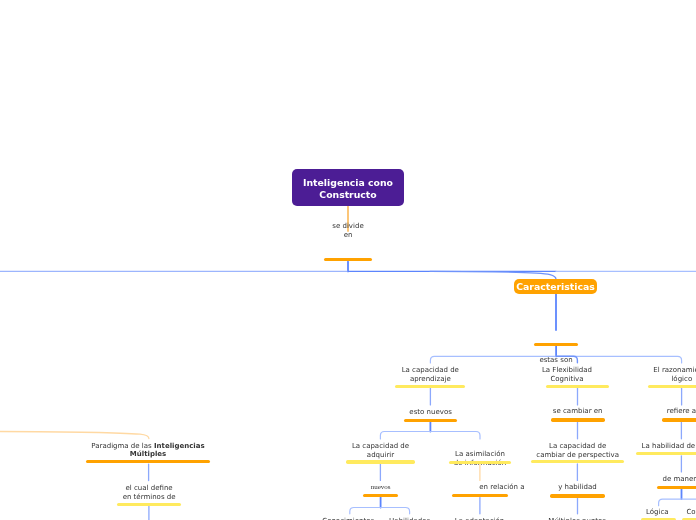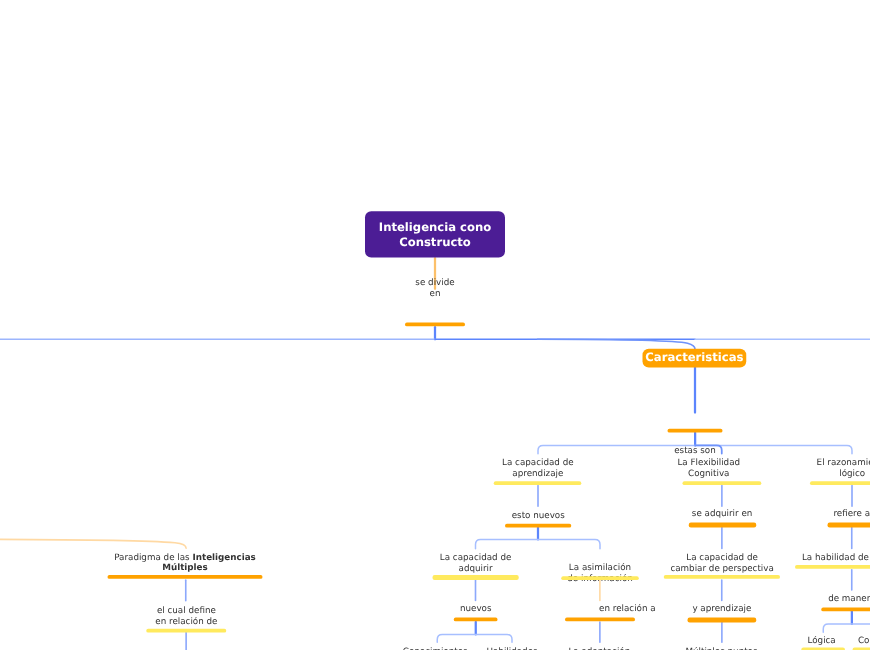--- a/index.html
+++ b/index.html
@@ -67,45 +67,45 @@
 aprendizaje</div>
       <div class="bar" data-name="bar-n_aprendizaje" style="left: 395.3px; top: 384.9px; width: 70px; background: rgb(255, 234, 94);"></div>
       <div class="tnode" data-name="node-n_flexibilidad" style="left: 457px; top: 365.7px; width: 220px; line-height: 9px;">La Flexibilidad
 Cognitiva</div>
       <div class="bar" data-name="bar-n_flexibilidad" style="left: 546.25px; top: 384.7px; width: 62.7px; background: rgb(255, 234, 94);"></div>
       <div class="tnode" data-name="node-n_razonamiento" style="left: 571.8px; top: 365.7px; width: 220px; line-height: 9px;">El razonamiento
 lógico</div>
       <div class="bar" data-name="bar-n_razonamiento" style="left: 648px; top: 384.8px; width: 67.6px; background: rgb(255, 234, 94);"></div>
       <div class="tnode" data-name="node-n_estoimplica" style="left: 320.6px; top: 407.6px; width: 220px; line-height: 9px;">esto nuevos</div>
       <div class="bar" data-name="bar-n_estoimplica" style="left: 404.2px; top: 418.5px; width: 52.8px; background: rgb(255, 162, 0);"></div>
-      <div class="tnode" data-name="node-n_serefleja" style="left: 467.7px; top: 407.4px; width: 220px; line-height: 9px;">se adquirir en</div>
+      <div class="tnode" data-name="node-n_serefleja" style="left: 467.7px; top: 407.4px; width: 220px; line-height: 9px;">se cambiar en</div>
       <div class="bar" data-name="bar-n_serefleja" style="left: 550.5px; top: 418.4px; width: 54.4px; background: rgb(255, 162, 0);"></div>
       <div class="tnode" data-name="node-n_refiere" style="left: 571.4px; top: 407.4px; width: 220px; line-height: 9px;">refiere a</div>
       <div class="bar" data-name="bar-n_refiere" style="left: 661.9px; top: 418.4px; width: 39px; background: rgb(255, 162, 0);"></div>
       <div class="tnode" data-name="node-n_paradigma" style="left: 38px; top: 441.6px; width: 220px; line-height: 8px; text-align: center;">Paradigma de las <b>Inteligencias</b><br><b>Múltiples</b></div>
       <div class="bar" data-name="bar-n_paradigma" style="left: 86.3px; top: 459.9px; width: 123.4px; background: rgb(255, 162, 0);"></div>
       <div class="tnode" data-name="node-n_adquirir" style="left: 270.5px; top: 441.6px; width: 220px; line-height: 9px;">La capacidad de
 adquirir</div>
       <div class="bar" data-name="bar-n_adquirir" style="left: 345.7px; top: 460.4px; width: 69.6px; background: rgb(255, 234, 94);"></div>
       <div class="tnode" data-name="node-n_asimilacion" style="left: 370px; top: 422px; width: 220px; line-height: 9px; margin-top: 28px;">La asimilación
 de información</div>
       <div class="bar" data-name="bar-n_asimilacion" style="left: 448.6px; top: 460.5px; width: 62.8px; background: rgb(255, 234, 94);"></div>
       <div class="tnode" data-name="node-n_perspectiva" style="left: 467.7px; top: 441.6px; width: 220px; line-height: 9px;">La capacidad de
 cambiar de perspectiva</div>
       <div class="bar" data-name="bar-n_perspectiva" style="left: 531.1px; top: 460px; width: 93.2px; background: rgb(255, 234, 94);"></div>
       <div class="tnode" data-name="node-n_habilidad" style="left: 571.5px; top: 441.9px; width: 220px; line-height: 9px;">La habilidad de pensar</div>
       <div class="bar" data-name="bar-n_habilidad" style="left: 636.4px; top: 451.7px; width: 90.2px; background: rgb(255, 234, 94);"></div>
       <div class="tnode" data-name="node-n_elcual" style="left: 39.1px; top: 483.6px; width: 220px; line-height: 9px;">el cual define
-en relación de</div>
+en términos de</div>
       <div class="bar" data-name="bar-n_elcual" style="left: 117px; top: 502.5px; width: 64.2px; background: rgb(255, 234, 94);"></div>
-      <div class="tnode" data-name="node-n_nuevos" style="left: 270.6px; top: 483.2px; width: 220px; line-height: 9px;">nuevos</div>
+      <div class="tnode" data-name="node-n_nuevos" style="left: 270.6px; top: 483.2px; width: 220px; line-height: 9px; font-family: Liberation Serif, serif;">nuevos</div>
       <div class="bar" data-name="bar-n_nuevos" style="left: 362.95px; top: 494.1px; width: 35.3px; background: rgb(255, 162, 0);"></div>
       <div class="tnode" data-name="node-n_enrelacion" style="left: 369.9px; top: 483.4px; width: 264px; line-height: 9px;">en relación a</div>
       <div class="bar" data-name="bar-n_enrelacion" style="left: 451.8px; top: 494.1px; width: 56.2px; background: rgb(255, 162, 0);"></div>
-      <div class="tnode" data-name="node-n_yconsiderar" style="left: 467.5px; top: 483.4px; width: 220px; line-height: 9px;">y aprendizaje</div>
+      <div class="tnode" data-name="node-n_yconsiderar" style="left: 467.5px; top: 483.4px; width: 220px; line-height: 9px;">y habilidad</div>
       <div class="bar" data-name="bar-n_yconsiderar" style="left: 550.45px; top: 494.3px; width: 54.1px; background: rgb(255, 162, 0);"></div>
       <div class="tnode" data-name="node-n_demanera" style="left: 571.5px; top: 474.5px; width: 220px; line-height: 9px;">de manera</div>
       <div class="bar" data-name="bar-n_demanera" style="left: 657.3px; top: 485.5px; width: 48.4px; background: rgb(255, 162, 0);"></div>
       <div class="tnode" data-name="node-n_conocimientos" style="left: 238.2px; top: 516.5px; width: 220px; line-height: 9px;">Conocimientos</div>
       <div class="tnode" data-name="node-n_habilidades" style="left: 299.6px; top: 516.5px; width: 220px; line-height: 9px;">Habilidades</div>
       <div class="tnode" data-name="node-n_adaptacion" style="left: 369.5px; top: 517.2px; width: 220px; line-height: 9px;">La adaptación</div>
       <div class="tnode" data-name="node-n_multiples" style="left: 467.2px; top: 517.2px; width: 220px; line-height: 9px;">Múltiples puntos</div>
       <div class="tnode" data-name="node-n_logica" style="left: 547.3px; top: 508px; width: 220px; line-height: 9px;">Lógica</div>
       <div class="bar" data-name="bar-n_logica" style="left: 641.15px; top: 518.4px; width: 34.9px; background: rgb(255, 234, 94);"></div>
       <div class="tnode" data-name="node-n_coherente" style="left: 594.6px; top: 508px; width: 220px; line-height: 9px;">Coherente</div>

